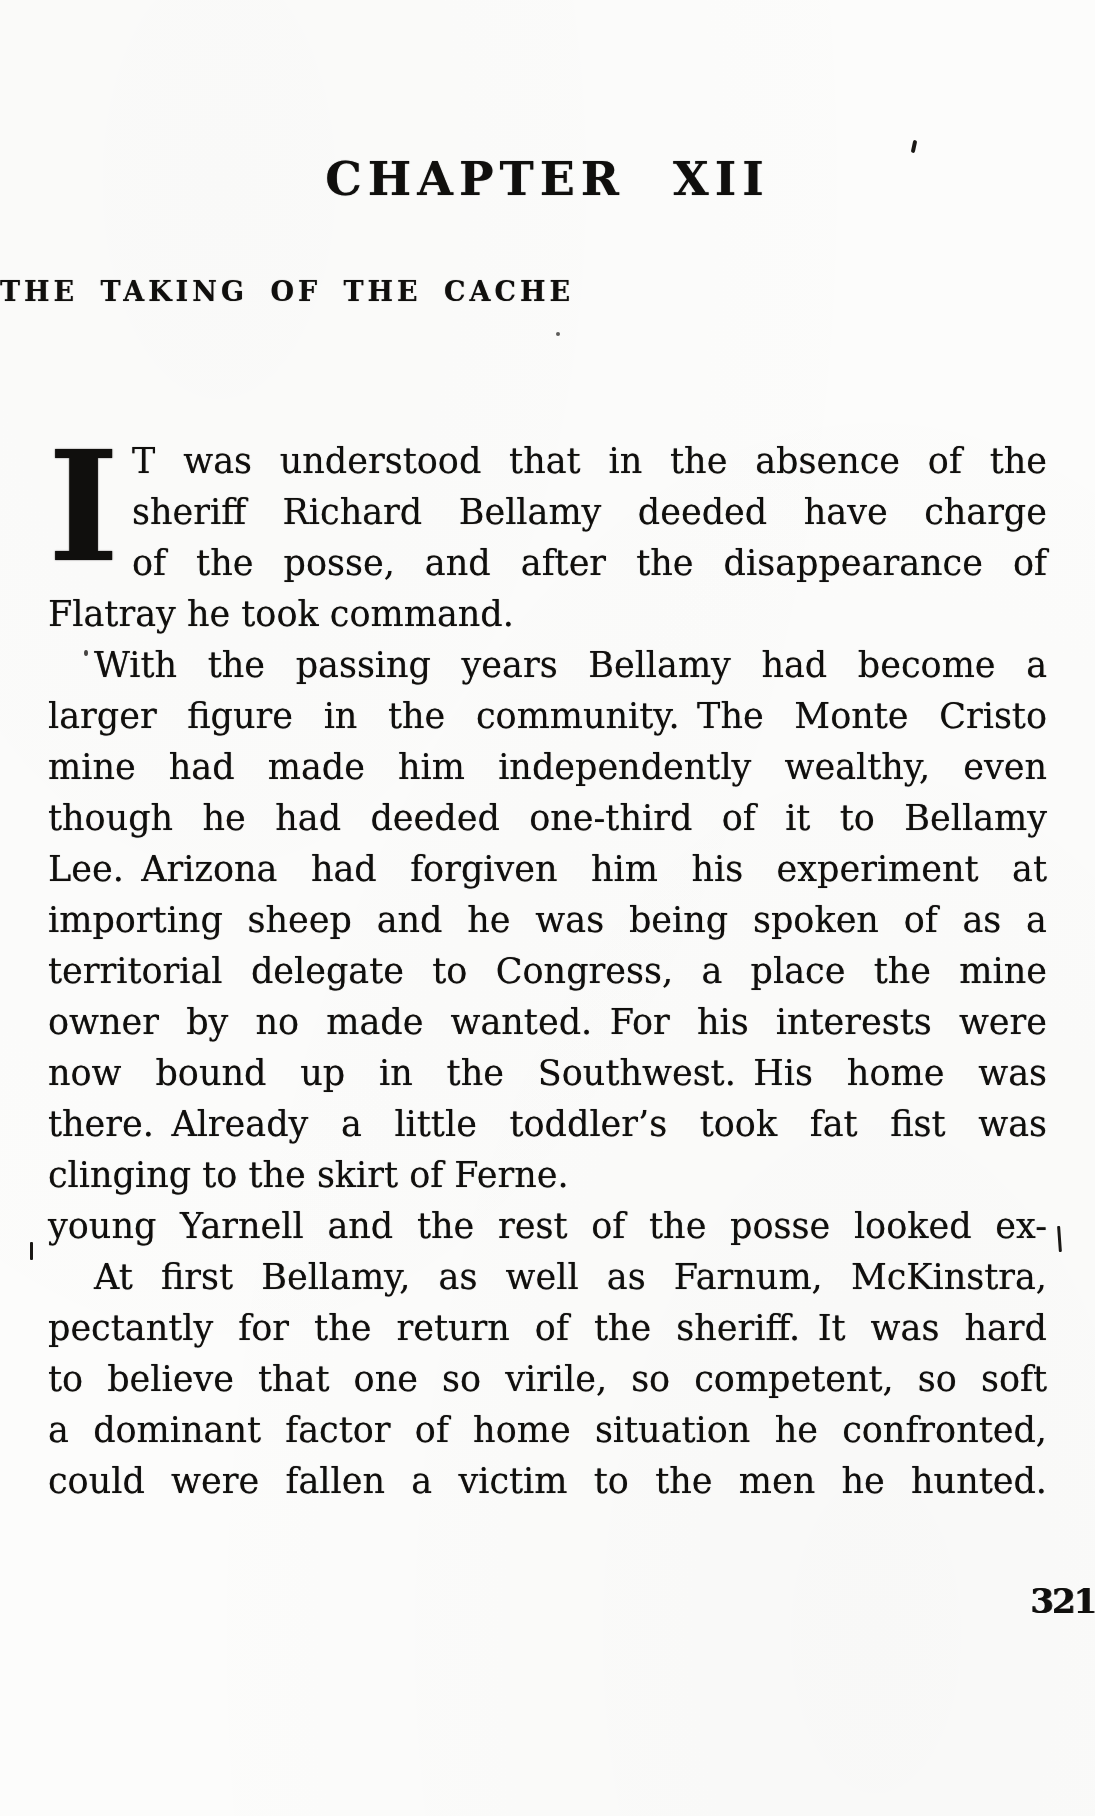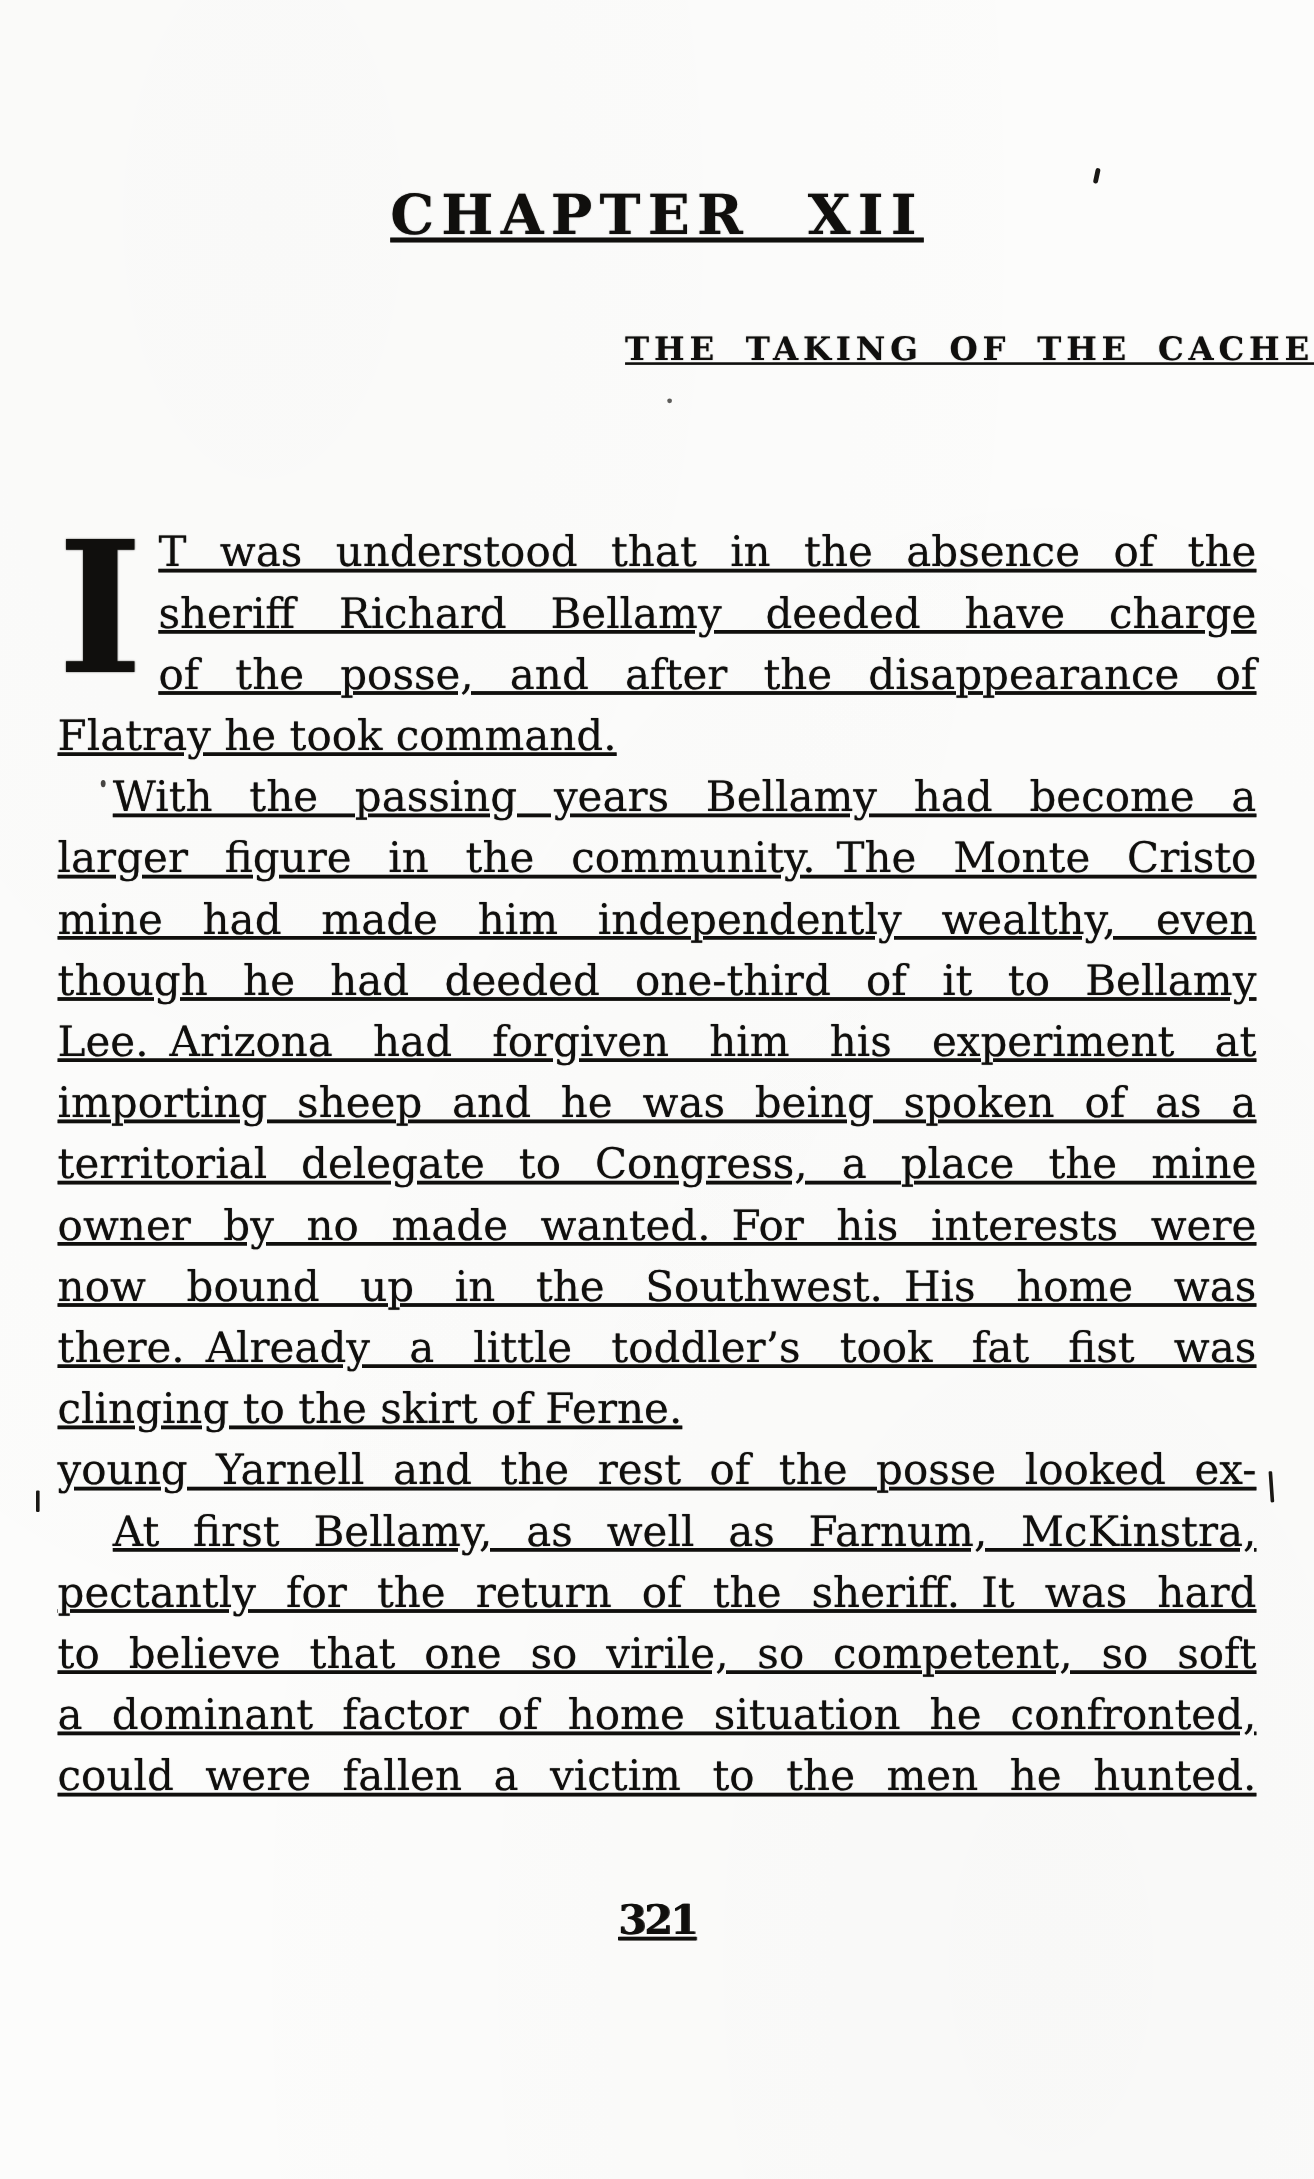--- a/index.html
+++ b/index.html
@@ -10,37 +10,36 @@
     font-family: "DejaVu Serif", "Liberation Serif", serif;
     color: #100f0d;
   }
   .page {
     position: relative;
     width: 1095px; height: 1816px;
     background:
       radial-gradient(ellipse at 20% 10%, rgba(0,0,0,0.012), transparent 60%),
       radial-gradient(ellipse at 80% 90%, rgba(0,0,0,0.015), transparent 60%),
       #fcfcfb;
-    text-decoration: underline;
   }
   .chapter-title {
     margin: 0;
     padding-top: 152px;
     text-align: center;
     font-size: 46px;
     font-weight: bold;
     letter-spacing: 6px;
     word-spacing: 26px;
     line-height: 54px;
     text-shadow: 0 0 1px rgba(10,8,6,0.55);
   }
   .section-title {
     margin: 0;
     margin-top: 70px;
-    text-align: right;
+    text-align: left;
     font-size: 27px;
     font-weight: bold;
     letter-spacing: 4px;
     word-spacing: 9px;
     line-height: 32px;
     text-shadow: 0 0 1px rgba(10,8,6,0.5);
   }
   .body-text {
     margin: 128px 48px 0 48px; 
     font-size: 35px;
@@ -64,21 +63,21 @@
     width: 70px;
     height: 153px;
     margin-right: 14px;
     font-size: 152px;
     line-height: 0.94;
     font-weight: bold;
     text-shadow: 0 0 1.5px rgba(8,6,4,0.8);
   }
   .page-number {
     margin-top: 74px;
-    text-align: center;
+    text-align: right;
     font-size: 34px;
     font-weight: bold;
     letter-spacing: -2px;
     text-shadow: 1px 0 0.5px rgba(10,8,6,0.8);
   }
   
   .speck { position: absolute; background: #1a1815; }
   .speck-quote { left: 912px; top: 140px; width: 4px; height: 13px; border-radius: 2px; transform: rotate(12deg); }
   .speck-right-tick { left: 1058px; top: 1226px; width: 3px; height: 26px; border-radius: 1px; transform: rotate(-4deg); }
   .speck-left-tick { left: 30px; top: 1242px; width: 3px; height: 18px; border-radius: 1px; }

